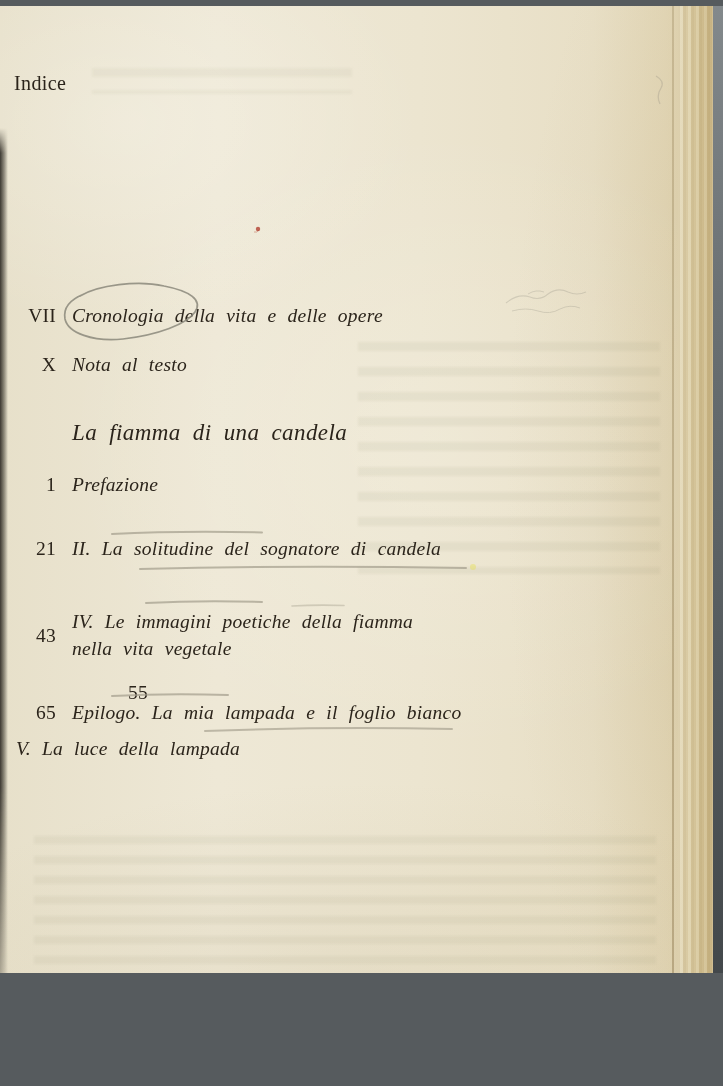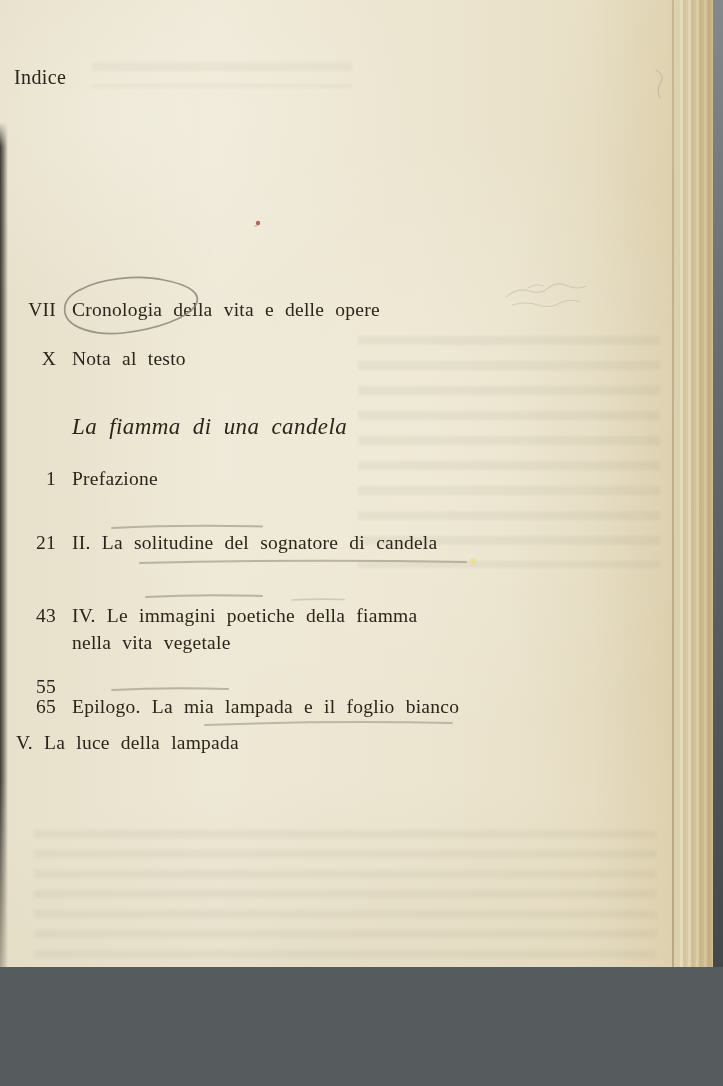--- a/index.html
+++ b/index.html
@@ -1,19 +1,19 @@
 <!DOCTYPE html>
 <html><head>
 <meta charset="utf-8">
 <style>
   html,body{margin:0;padding:0;background:#565b5e;}
   #page{
     position:relative;
     width:723px;height:967px;
-    margin:0 auto;
+    margin:6px auto;
     overflow:hidden;
     background:
       linear-gradient(90deg,#e7e0ca 0%,#eee8d6 30%,#ece5d0 58%,#e8dfc6 82%,#e2d6b6 92%,#dccfa9 97%);
     font-family:"Liberation Serif", serif;
     color:#2b241b;
   }
   
   #page::before{
     content:"";position:absolute;inset:0;pointer-events:none;
     background:
@@ -31,26 +31,26 @@
     filter:blur(1.3px);}
   .ghost-c{left:92px;top:62px;width:260px;height:26px;
     background:repeating-linear-gradient(180deg, rgba(148,148,118,0.08) 0 9px, rgba(0,0,0,0) 9px 22px);
     filter:blur(1.2px);}
 
   #heading{
     position:absolute;left:14px;top:66px;
     font-size:20px;letter-spacing:0.4px;
   }
   .row{
-    position:absolute;left:0;display:flex;align-items:flex-start;
+    position:absolute;left:0;display:flex;align-items:center;
     font-size:19.5px;line-height:22px;letter-spacing:0.25px;word-spacing:6px;
     white-space:nowrap;
   }
   .row .num{width:56px;text-align:right;flex:0 0 56px;}
-  .row .title{margin-left:16px;}
+  .row .title{margin-left:16px;font-style:italic;}
   .row .title .l2{white-space:nowrap;}
   #row-43{line-height:27px;}
   #section-title{
     position:absolute;left:72px;top:414px;
     font-size:23px;font-style:italic;letter-spacing:0.4px;word-spacing:6px;
     white-space:nowrap;
   }
   
   #row-vii{top:299px;} #row-x{top:348px;}
   #row-1{top:468px;} #row-13{top:502px;} #row-21{top:532px;}

